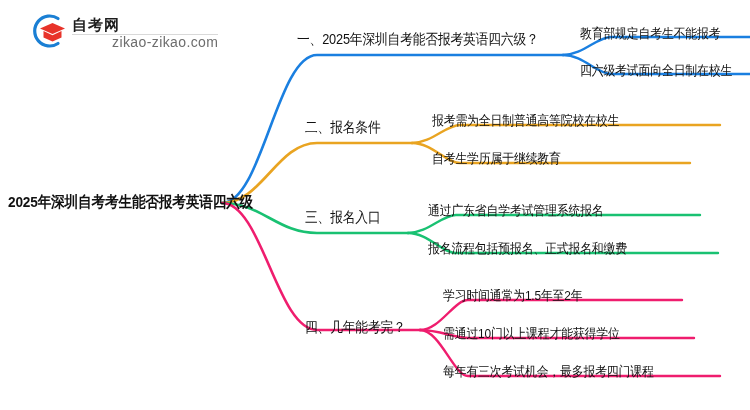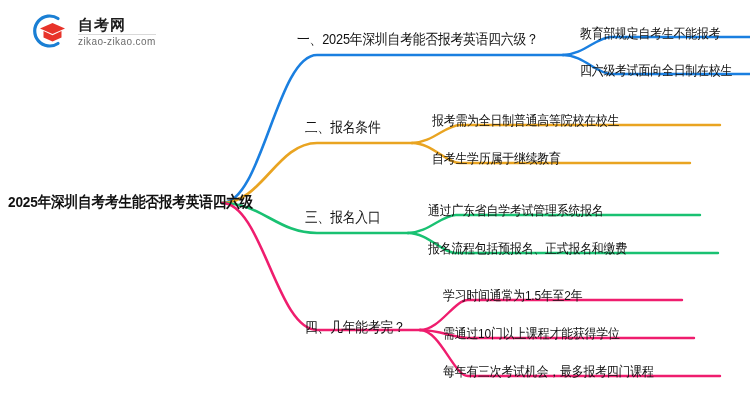--- a/index.html
+++ b/index.html
@@ -20,21 +20,21 @@
     height: 410px;
   }
 
   
   .logo-block {
     position: absolute;
     left: 28px;
     top: 10px;
     display: flex;
     align-items: center;
-    gap: 8px;
+    gap: 2px;
   }
   .logo-mark {
     width: 42px;
     height: 42px;
     position: relative;
     flex: 0 0 auto;
   }
   .logo-wordmark {
     display: flex;
     flex-direction: column;
@@ -44,25 +44,26 @@
   .logo-name {
     font-size: 15px;
     font-weight: bold;
     color: #1d1d1d;
     letter-spacing: 1px;
     line-height: 17px;
     border-bottom: 1px solid #d9d9d9;
     padding-bottom: 1px;
   }
   .logo-domain {
-    font-size: 10px;
+    font-size: 14px;
     color: #6d6d6d;
     letter-spacing: 0.4px;
     line-height: 12px;
     padding-top: 1px;
+    margin-left: 40px;
   }
 
   
   #mindmap {
     position: absolute;
     left: 0;
     top: 0;
     width: 750px;
     height: 410px;
   }

